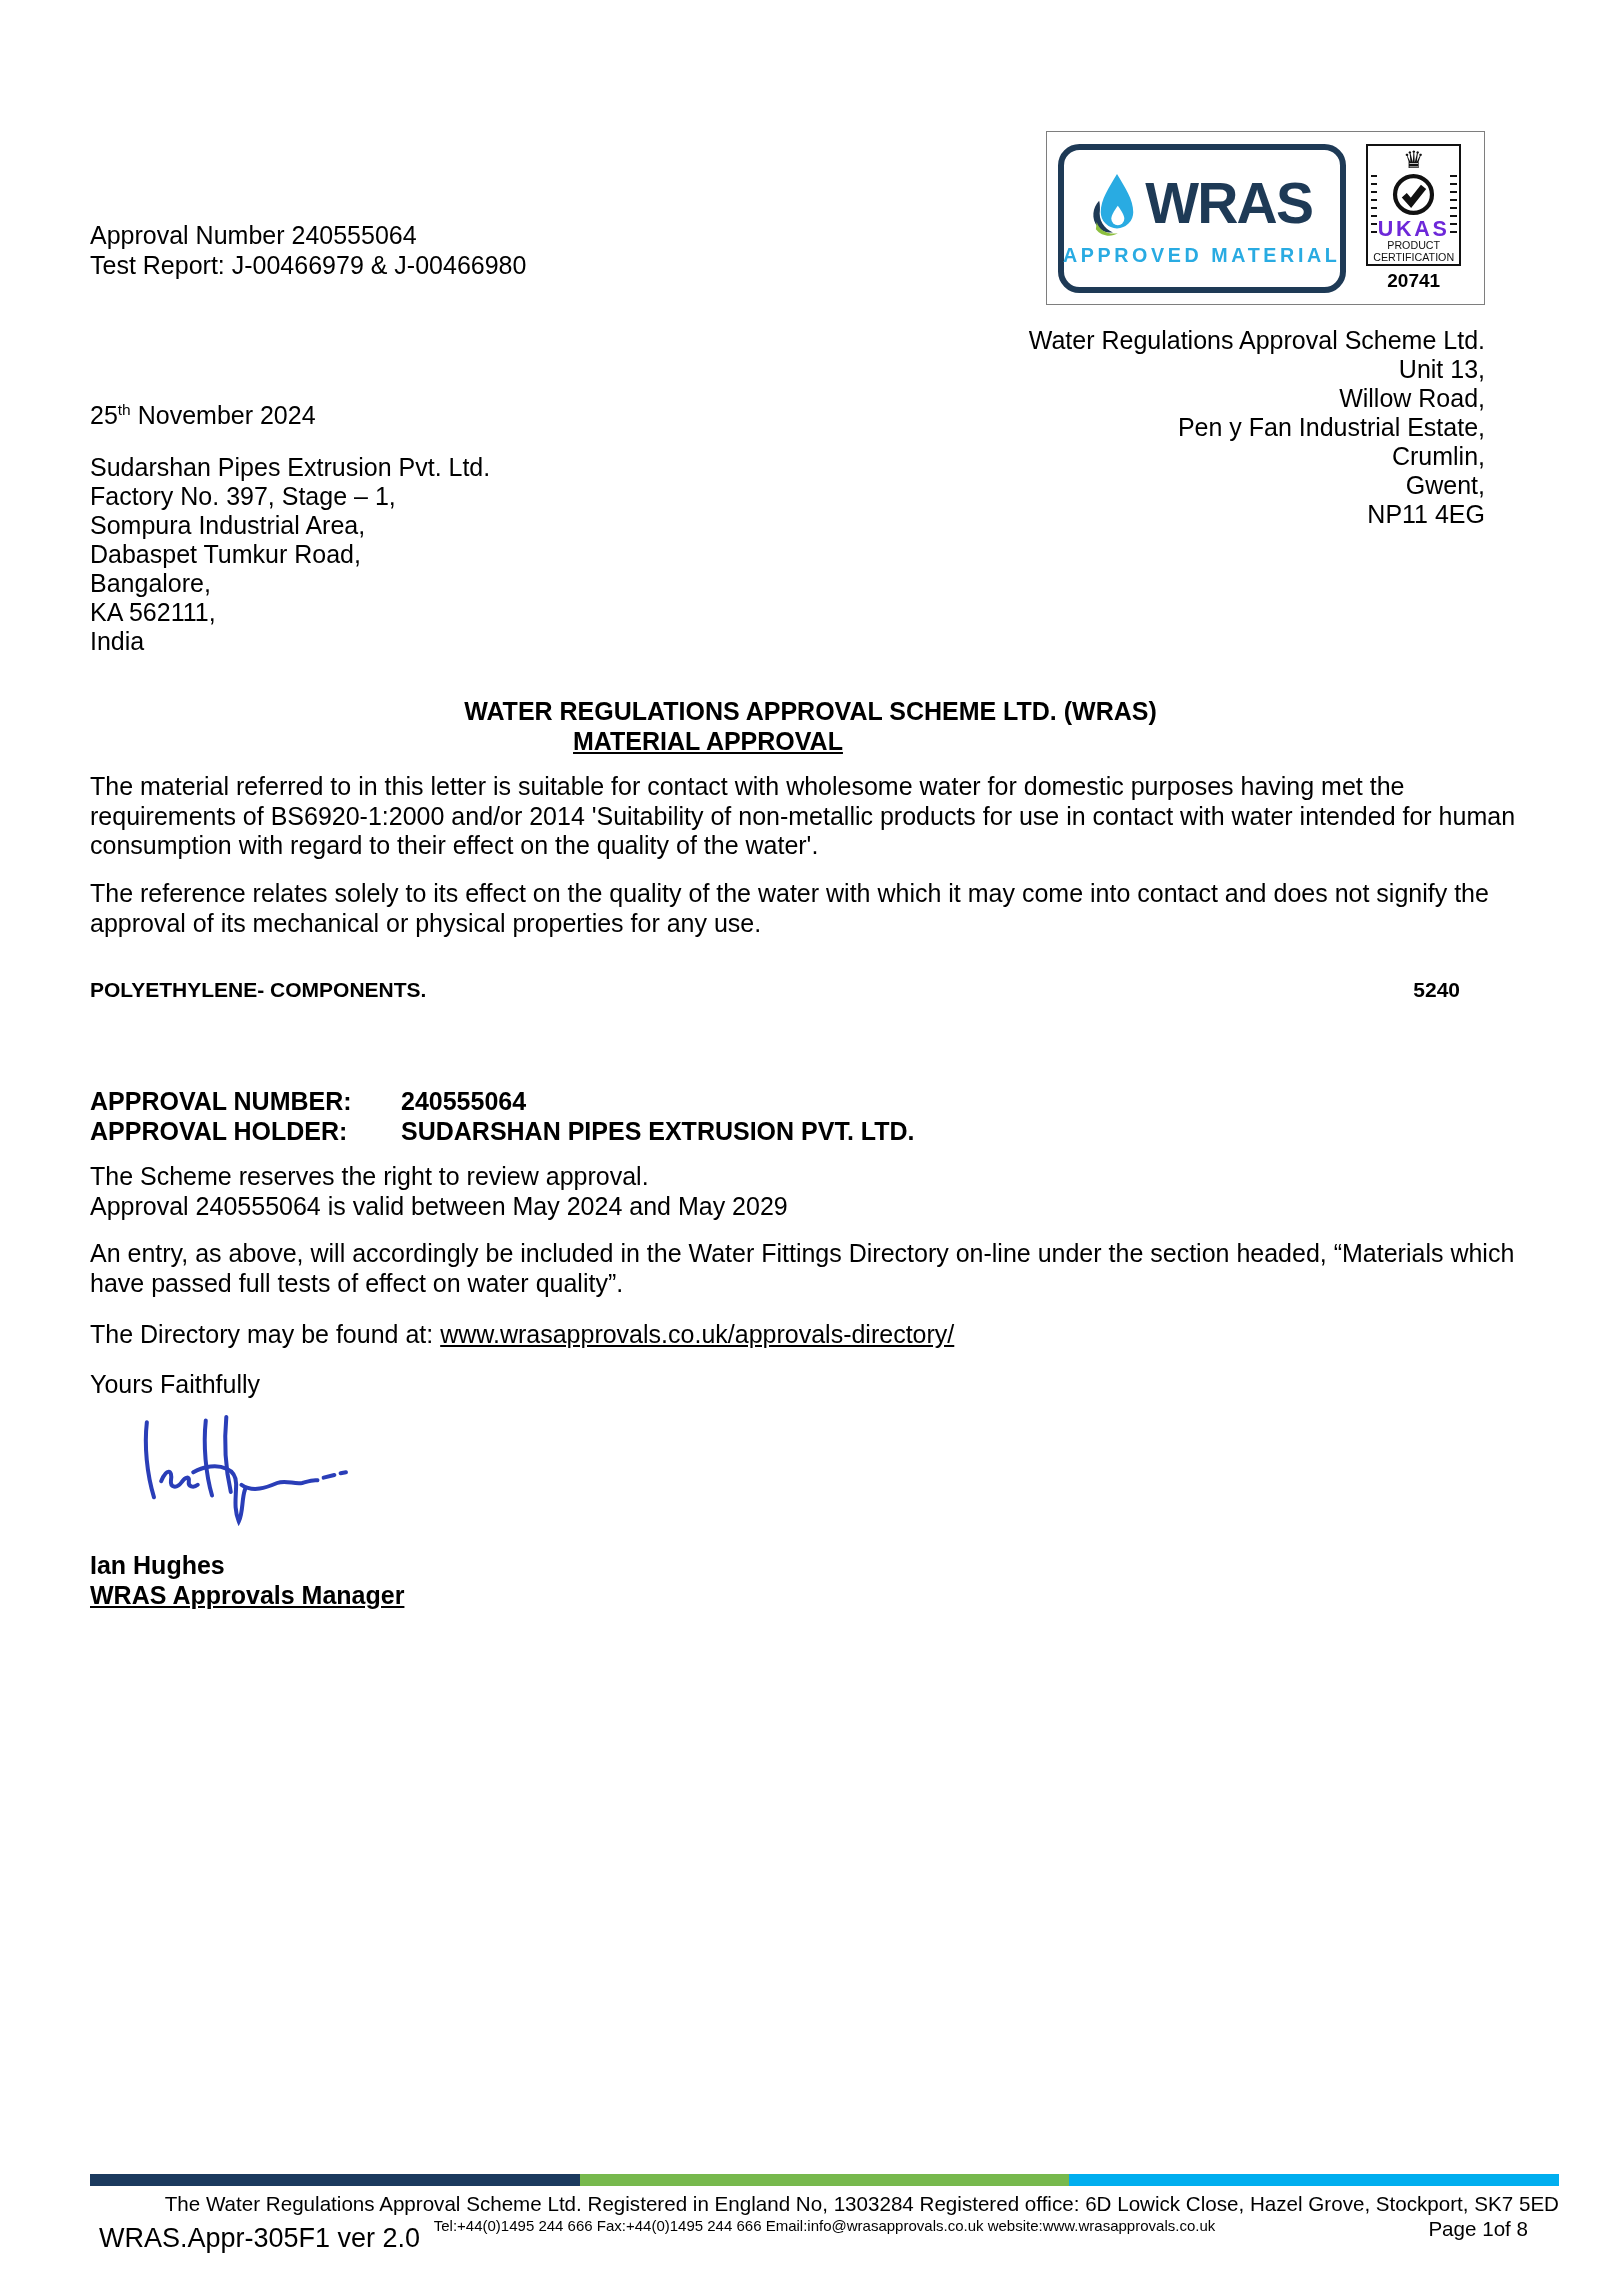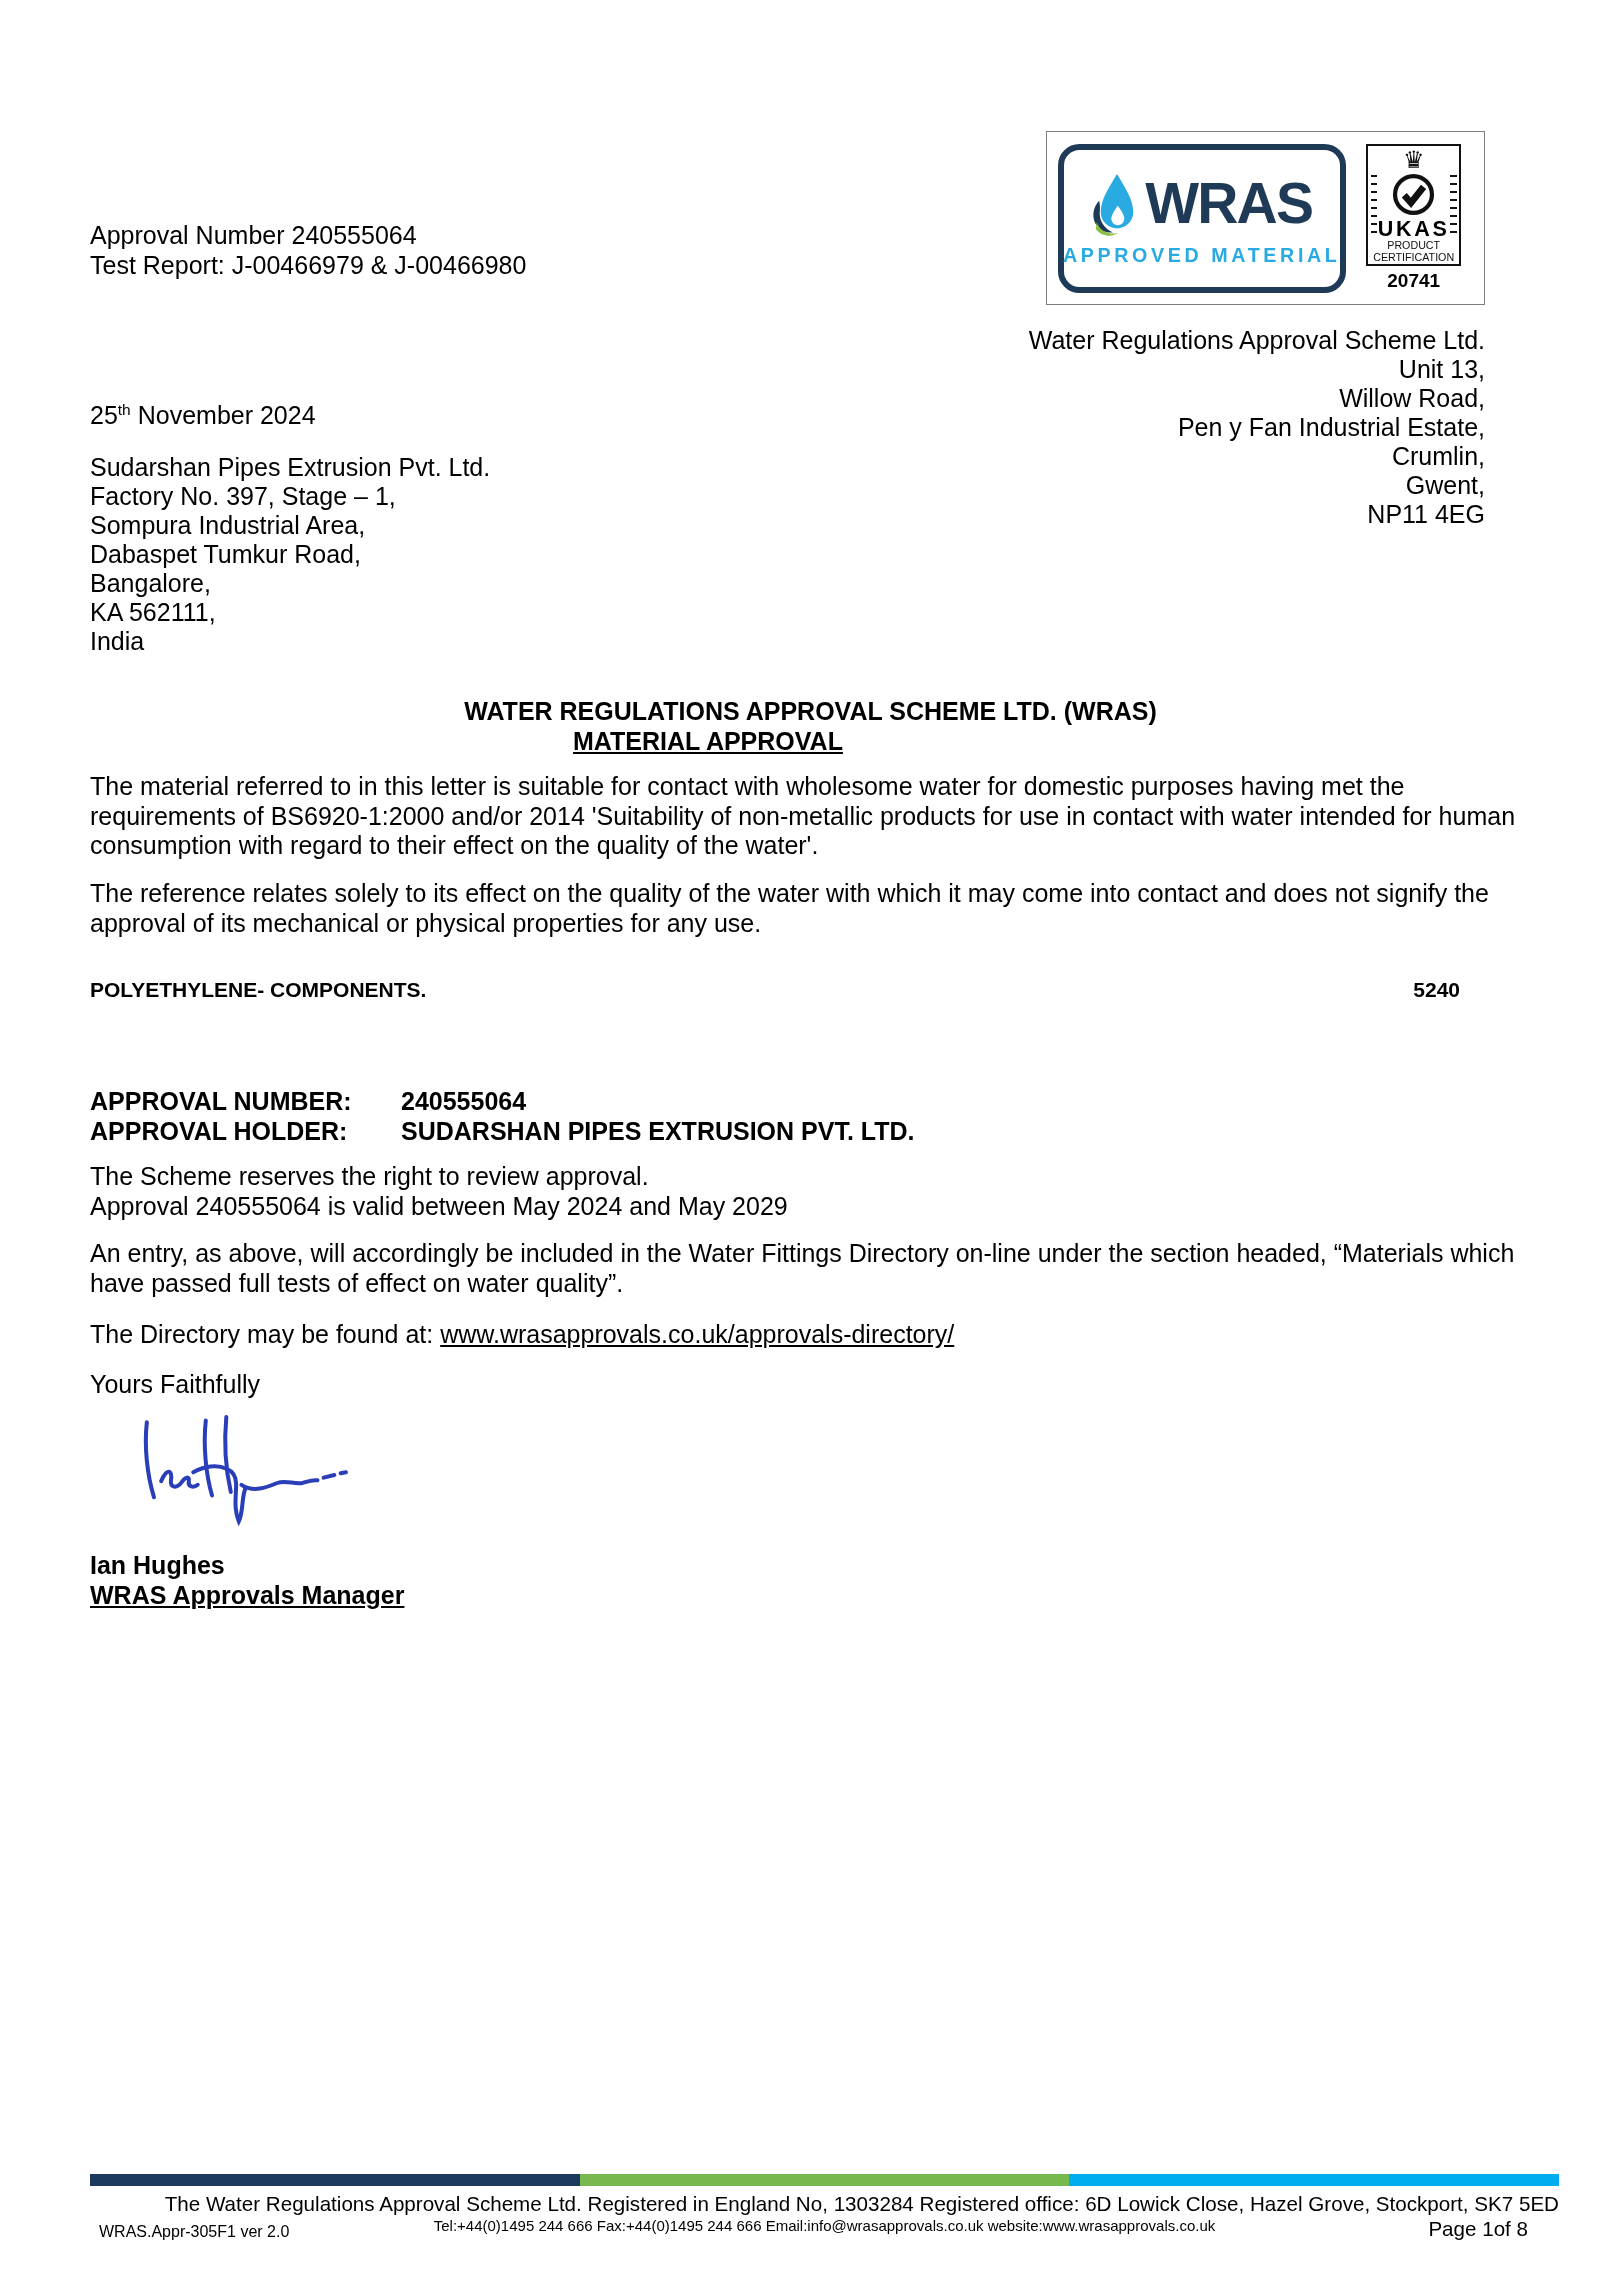--- a/index.html
+++ b/index.html
@@ -36,21 +36,21 @@
     width:95px; height:122px; box-sizing:border-box; border:2.7px solid #111;
     position:relative; display:flex; flex-direction:column; align-items:center; background:#fff;
   }
   .ukas-ticks {
     position:absolute; top:29px; height:59px; width:6.3px;
     background:repeating-linear-gradient(to bottom, #111 0 2.2px, transparent 2.2px 8px);
   }
   .ukas-ticks.left { left:2.7px; } .ukas-ticks.right { right:2.7px; }
   .crown { font-size:24px; line-height:25px; margin-top:0.9px; color:#111; }
   .check-svg { width:47px; height:47px; margin-top:-0.9px; }
-  .ukas-text { font-size:21.5px; line-height:22.4px; font-weight:bold; letter-spacing:2.7px; color:#000000; }
+  .ukas-text { font-size:21.5px; line-height:22.4px; font-weight:bold; letter-spacing:2.7px; color:#6d28d9; }
   .ukas-sub { font-size:10.7px; line-height:11.6px; color:#111; }
   .ukas-number { font-size:19px; font-weight:bold; margin-top:4.5px; }
 
   
   .sender-address { right:136px; top:326px; font-size:25px; line-height:29px; text-align:right; }
 
   
   .date-line { left:90px; top:401px; font-size:25px; }
   .date-line sup { font-size:0.62em; vertical-align:super; }
   .recipient { left:90px; top:453px; font-size:25px; line-height:29px; }
@@ -81,21 +81,21 @@
   .signature { left:134px; top:1408px; width:215px; height:125px; }
   .sig-name { left:90px; top:1551px; font-size:25px; font-weight:bold; }
   .sig-role { left:90px; top:1581px; font-size:25px; font-weight:bold; text-decoration:underline; }
 
   
   .footer-bar { left:90px; top:2174px; width:1469px; height:11.6px; display:flex; }
   .footer-bar .seg { flex:1; height:100%; }
   .seg-navy { background:#1b3a5e; } .seg-green { background:#77b94d; } .seg-blue { background:#00aeef; }
   .footer-line1 { left:90px; top:2192px; width:1469px; font-size:20.6px; text-align:right; }
   .footer-line2 { left:90px; top:2217px; width:1469px; font-size:15px; text-align:center; }
-  .footer-version { left:99px; top:2223px; font-size:16px; }
+  .footer-version { left:99px; top:2223px; font-size:27px; }
   .footer-page { right:93px; top:2217px; font-size:20.6px; }
 </style>
 </head>
 <body>
 
 <div class="page">
 
   <div class="abs ref-block">
     <div>Approval Number 240555064</div>
     <div>Test Report: J-00466979 &amp; J-00466980</div>

